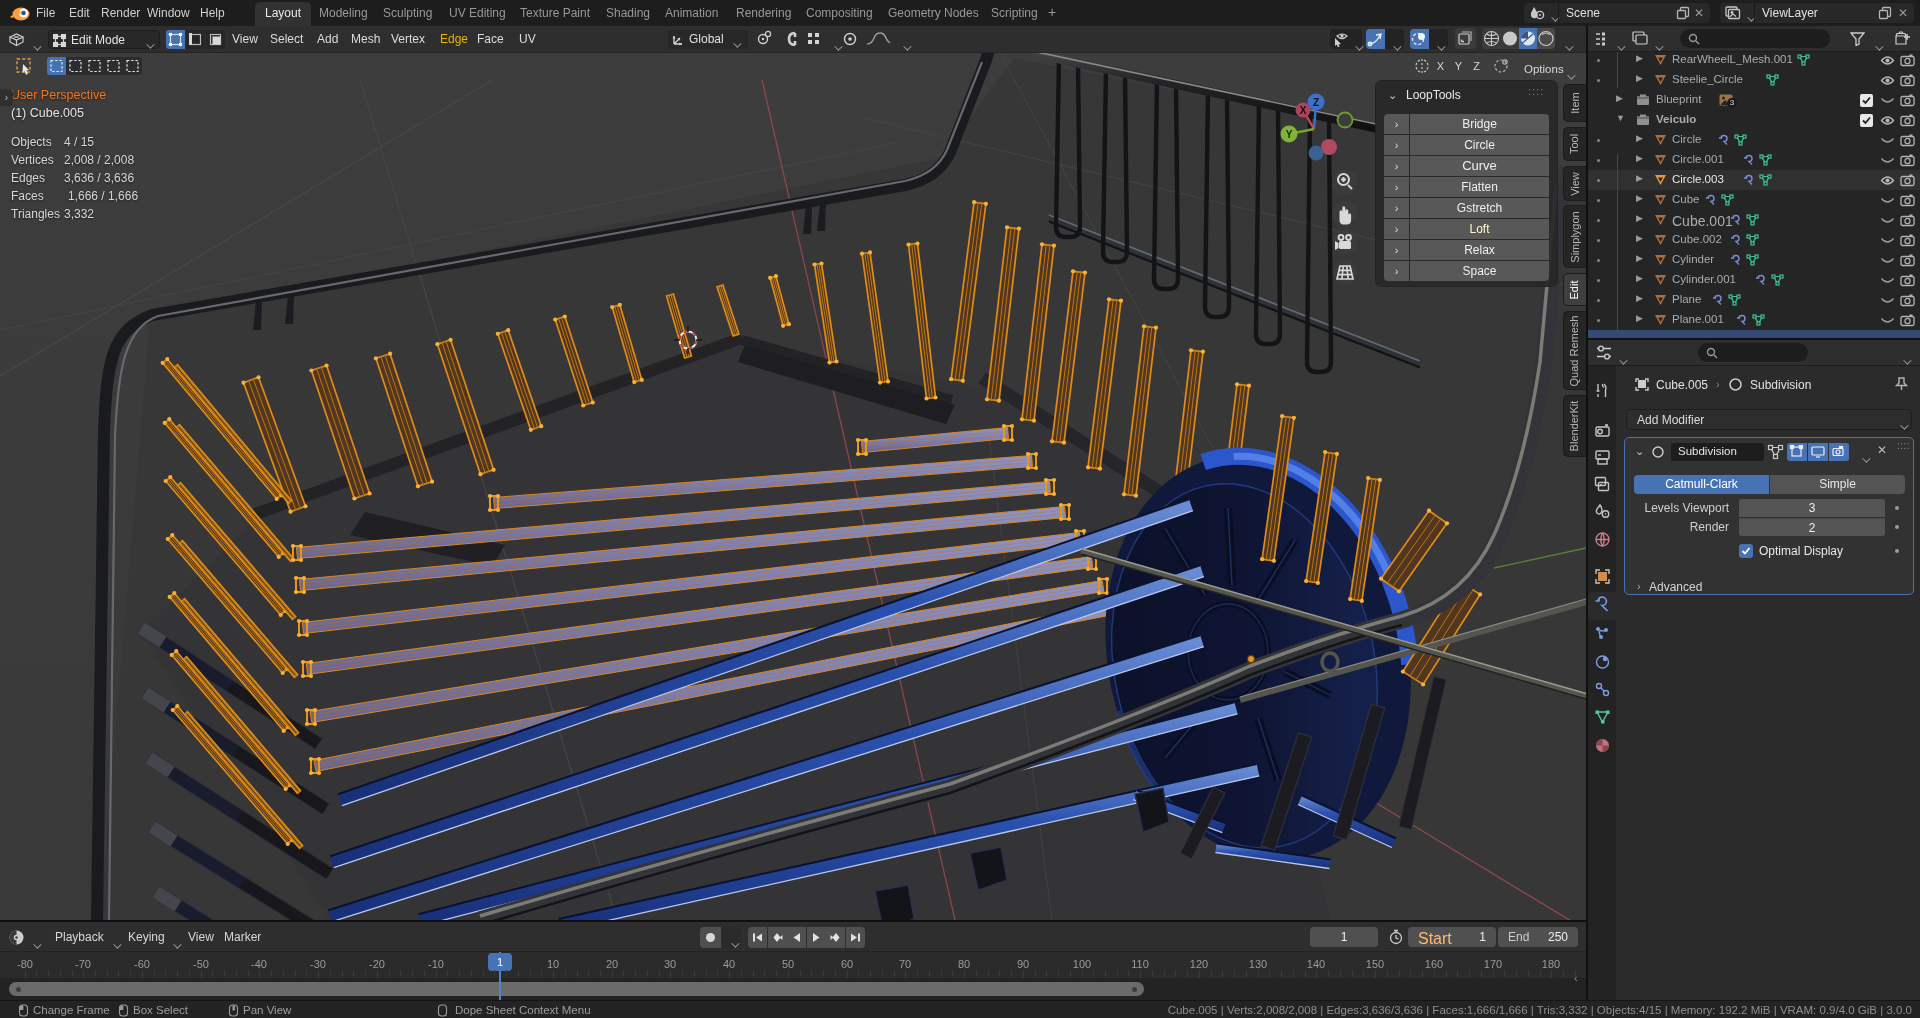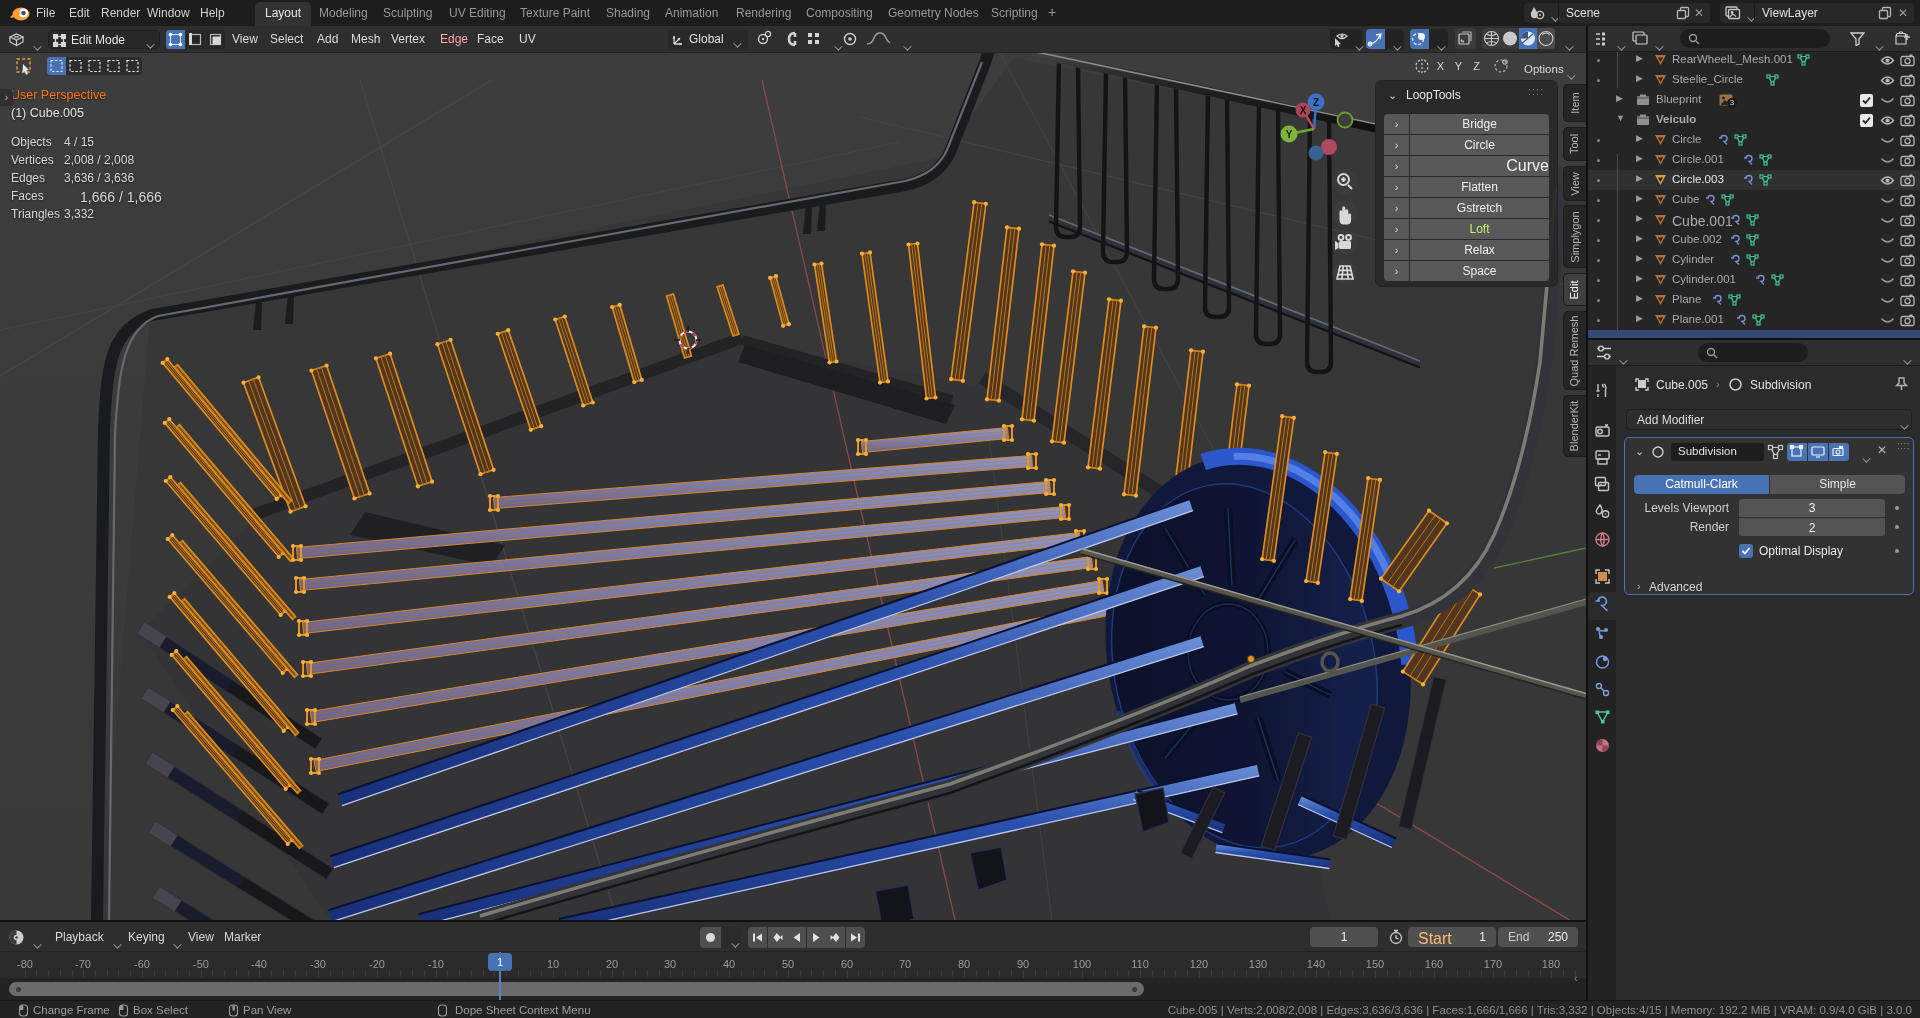--- a/index.html
+++ b/index.html
@@ -95,21 +95,21 @@
 <rect x="24.5" y="4.5" width="10" height="10" fill="none" stroke="#b9b9b9" stroke-width="1.2"></rect>
       <rect x="23" y="3" width="3" height="12" fill="#d8d8d8"></rect>
 <rect x="44.5" y="4.5" width="10" height="10" fill="none" stroke="#b9b9b9" stroke-width="1.2"></rect>
       <rect x="46.5" y="6.5" width="8" height="8" fill="#d8d8d8"></rect>
 </svg>
 <span class="tx" style="left:232px;top:6px;font-size:12px;color:#dcdcdc">View</span>
 <span class="tx" style="left:270px;top:6px;font-size:12px;color:#dcdcdc">Select</span>
 <span class="tx" style="left:317px;top:6px;font-size:12px;color:#dcdcdc">Add</span>
 <span class="tx" style="left:351px;top:6px;font-size:12px;color:#dcdcdc">Mesh</span>
 <span class="tx" style="left:391px;top:6px;font-size:12px;color:#dcdcdc">Vertex</span>
-<span class="tx" style="left:440px;top:6px;font-size:12px;color:#fca5a5">Edge</span>
+<span class="tx" style="left:440px;top:6px;font-size:12px;color:#eab308">Edge</span>
 <span class="tx" style="left:477px;top:6px;font-size:12px;color:#dcdcdc">Face</span>
 <span class="tx" style="left:519px;top:6px;font-size:12px;color:#dcdcdc">UV</span>
 <div class="abs" style="left:668px;top:4px;width:80px;height:19px;background:#282828;border-radius:4px">
 <svg class="abs" style="left:4px;top:3px" width="13" height="13" viewBox="0 0 13 13" fill="none" stroke="#d5d5d5" stroke-width="1.3">
         <path d="M2 11 L2 3 M2 11 L10 11 M2 11 L8 5"></path>
         <path d="M2 3 l -1.5 2.5 l 3 0 z M10 11 l -2.5 -1.5 l 0 3 z M8 5 l -2.7 0.5 l 2.2 2.2 z" fill="#d5d5d5" stroke="none"></path>
       </svg>
 <span class="tx" style="left:21px;top:2px;font-size:12px;color:#e0e0e0">Global</span>
 <span class="chev abs" style="left:60px;top:4px"></span>
     </div>
@@ -712,46 +712,46 @@
     </div>
 <div class="tx" style="left:11px;top:35px;font-size:12.5px;color:#f97316;text-shadow:0 1px 2px #222">User Perspective</div>
 <div class="tx" style="left:11px;top:53px;font-size:12.5px;color:#e3e3e3;text-shadow:0 1px 2px #222">(1) Cube.005</div>
 <div class="tx" style="left:11px;top:82px;font-size:12px;color:#d6d6d6;text-shadow:0 1px 2px #222">Objects</div>
 <div class="tx" style="left:64px;top:82px;font-size:12px;color:#d6d6d6;text-shadow:0 1px 2px #222">4 / 15</div>
 <div class="tx" style="left:11px;top:100px;font-size:12px;color:#d6d6d6;text-shadow:0 1px 2px #222">Vertices</div>
 <div class="tx" style="left:64px;top:100px;font-size:12px;color:#d6d6d6;text-shadow:0 1px 2px #222">2,008 / 2,008</div>
 <div class="tx" style="left:11px;top:118px;font-size:12px;color:#d6d6d6;text-shadow:0 1px 2px #222">Edges</div>
 <div class="tx" style="left:64px;top:118px;font-size:12px;color:#d6d6d6;text-shadow:0 1px 2px #222">3,636 / 3,636</div>
 <div class="tx" style="left:11px;top:136px;font-size:12px;color:#d6d6d6;text-shadow:0 1px 2px #222">Faces</div>
-<div class="tx" style="left:80px;top:136px;font-size:14px;color:#d6d6d6;text-shadow:0 1px 2px #222">1,666 / 1,666</div>
+<div class="tx" style="left:68px;top:136px;font-size:12px;color:#d6d6d6;text-shadow:0 1px 2px #222">1,666 / 1,666</div>
 <div class="tx" style="left:11px;top:154px;font-size:12px;color:#d6d6d6;text-shadow:0 1px 2px #222">Triangles</div>
 <div class="tx" style="left:64px;top:154px;font-size:12px;color:#d6d6d6;text-shadow:0 1px 2px #222">3,332</div>
 <div class="abs" style="left:0;top:36px;width:13px;height:17px;background:#2f2f2f;border-radius:0 4px 4px 0;color:#bbb;font-size:10px;line-height:17px;text-align:center">›</div>
 <div class="abs" style="left:1376px;top:28px;width:181px;height:205px;background:rgba(40,40,40,0.93);border-radius:6px;box-shadow:0 0 0 1px #222">
 <span class="tx" style="left:12px;top:8px;font-size:11px;color:#cdcdcd">⌄</span>
 <span class="tx" style="left:30px;top:7px;font-size:12px;color:#e8e8e8">LoopTools</span>
 <span class="tx" style="left:152px;top:4px;font-size:11px;color:#777;letter-spacing:1px">::::</span>
 <div class="abs" style="left:8px;top:33px;width:25px;height:20px;background:#585858;border-radius:4px 0 0 0"></div>
 <div class="abs" style="left:8px;top:33px;width:25px;height:20px;color:#ddd;font-size:11px;text-align:center;line-height:20px">›</div>
 <div class="abs" style="left:34px;top:33px;width:139px;height:20px;background:#585858;border-radius:0 4px 0 0;color:#efefef;font-size:12px;text-align:center;line-height:20px">Bridge</div>
 <div class="abs" style="left:8px;top:54px;width:25px;height:20px;background:#585858;border-radius:0"></div>
 <div class="abs" style="left:8px;top:54px;width:25px;height:20px;color:#ddd;font-size:11px;text-align:center;line-height:20px">›</div>
 <div class="abs" style="left:34px;top:54px;width:139px;height:20px;background:#585858;border-radius:0;color:#efefef;font-size:12px;text-align:center;line-height:20px">Circle</div>
 <div class="abs" style="left:8px;top:75px;width:25px;height:20px;background:#585858;border-radius:0"></div>
 <div class="abs" style="left:8px;top:75px;width:25px;height:20px;color:#ddd;font-size:11px;text-align:center;line-height:20px">›</div>
-<div class="abs" style="left:34px;top:75px;width:139px;height:20px;background:#585858;border-radius:0;color:#efefef;font-size:16px;text-align:right;line-height:20px">Curve</div>
+<div class="abs" style="left:34px;top:75px;width:139px;height:20px;background:#585858;border-radius:0;color:#efefef;font-size:13px;text-align:center;line-height:20px">Curve</div>
 <div class="abs" style="left:8px;top:96px;width:25px;height:20px;background:#585858;border-radius:0"></div>
 <div class="abs" style="left:8px;top:96px;width:25px;height:20px;color:#ddd;font-size:11px;text-align:center;line-height:20px">›</div>
 <div class="abs" style="left:34px;top:96px;width:139px;height:20px;background:#585858;border-radius:0;color:#efefef;font-size:12px;text-align:center;line-height:20px">Flatten</div>
 <div class="abs" style="left:8px;top:117px;width:25px;height:20px;background:#585858;border-radius:0"></div>
 <div class="abs" style="left:8px;top:117px;width:25px;height:20px;color:#ddd;font-size:11px;text-align:center;line-height:20px">›</div>
 <div class="abs" style="left:34px;top:117px;width:139px;height:20px;background:#585858;border-radius:0;color:#efefef;font-size:12px;text-align:center;line-height:20px">Gstretch</div>
 <div class="abs" style="left:8px;top:138px;width:25px;height:20px;background:#585858;border-radius:0"></div>
 <div class="abs" style="left:8px;top:138px;width:25px;height:20px;color:#ddd;font-size:11px;text-align:center;line-height:20px">›</div>
-<div class="abs" style="left:34px;top:138px;width:139px;height:20px;background:#585858;border-radius:0;color:#bef264;font-size:12px;text-align:center;line-height:20px">Loft</div>
+<div class="abs" style="left:34px;top:138px;width:139px;height:20px;background:#585858;border-radius:0;color:#fef9c3;font-size:12px;text-align:center;line-height:20px">Loft</div>
 <div class="abs" style="left:8px;top:159px;width:25px;height:20px;background:#585858;border-radius:0"></div>
 <div class="abs" style="left:8px;top:159px;width:25px;height:20px;color:#ddd;font-size:11px;text-align:center;line-height:20px">›</div>
 <div class="abs" style="left:34px;top:159px;width:139px;height:20px;background:#585858;border-radius:0;color:#efefef;font-size:12px;text-align:center;line-height:20px">Relax</div>
 <div class="abs" style="left:8px;top:180px;width:25px;height:20px;background:#585858;border-radius:0 0 0 4px"></div>
 <div class="abs" style="left:8px;top:180px;width:25px;height:20px;color:#ddd;font-size:11px;text-align:center;line-height:20px">›</div>
 <div class="abs" style="left:34px;top:180px;width:139px;height:20px;background:#585858;border-radius:0 0 4px 0;color:#efefef;font-size:12px;text-align:center;line-height:20px">Space</div>
 </div>
 <div class="abs" style="left:1563px;top:31px;width:23px;height:38px;background:#252525;border-radius:5px 0 0 5px;border:1px solid #1c1c1c;border-right:none"></div>
 <div class="abs" style="left:1563px;top:31px;width:23px;height:38px;display:flex;align-items:center;justify-content:center">
       <span style="transform:rotate(-90deg);font-size:11px;color:#b8b8b8;white-space:nowrap">Item</span>

